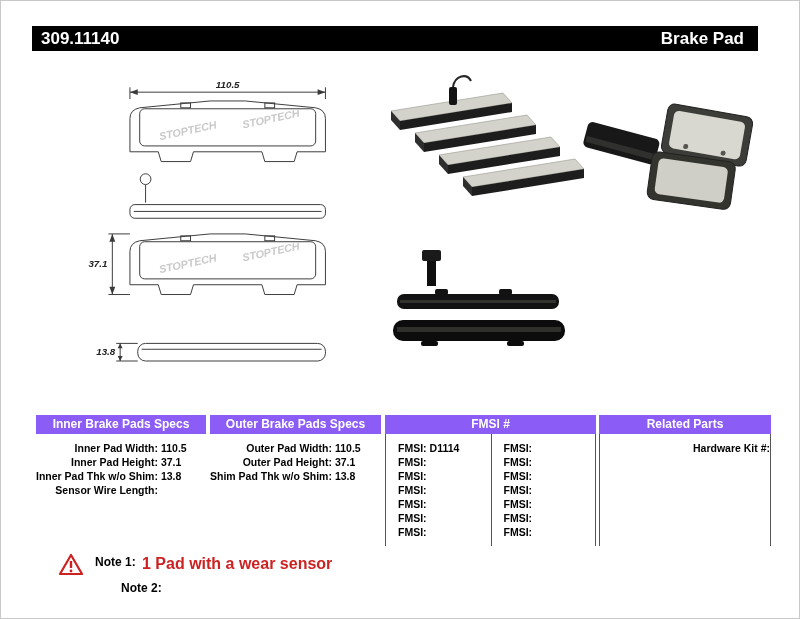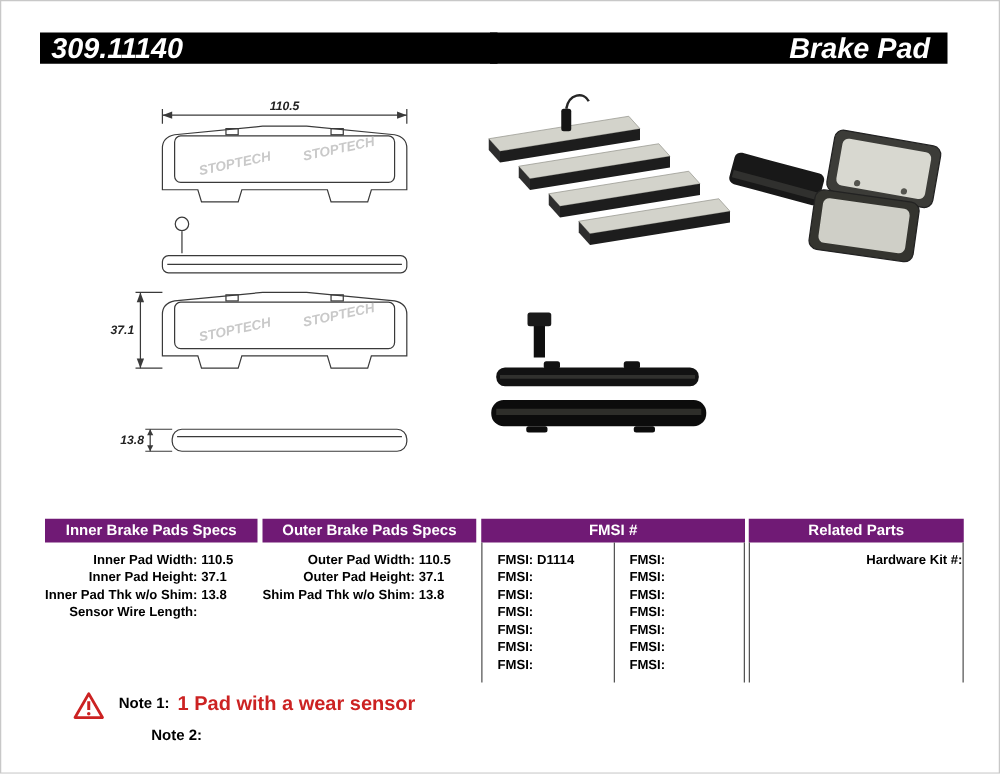--- a/index.html
+++ b/index.html
@@ -4,41 +4,41 @@
 <style>
   * { margin:0; padding:0; box-sizing:border-box; }
   html,body { background:#fff; }
   #page {
     position:relative; width:800px; height:619px; background:#ffffff;
     border:1px solid #c8c8c8; font-family:"Liberation Sans", sans-serif;
     overflow:hidden; color:#000;
   }
   .hbar {
     position:absolute; top:25px; height:25px; background:#000; color:#fff;
-    font-weight:bold; font-size:23px; line-height:25px;font-style:italic;
+    font-weight:bold; font-size:17px; line-height:25px;
   }
   #bar-part  { left:31px;  width:366px; padding-left:9px; }
   #bar-title { left:391px; width:366px; text-align:right; padding-right:14px; }
 
   #drawing { position:absolute; left:82px; top:76px; width:262px; height:306px; }
   #photos  { position:absolute; left:378px; top:72px; width:400px; height:300px; }
 
   #drawing text { font-family:"Liberation Sans", sans-serif; }
   .dim-text { font-size:10px; font-weight:bold; font-style:italic; fill:#222; }
   .wm { font-size:11px; font-weight:bold; font-style:italic; fill:#c9c9c9; text-anchor:middle; }
   .ln { stroke:#3a3a3a; stroke-width:1; fill:none; }
   .arrow { fill:#3a3a3a; }
 
   .col { position:absolute; top:414px; }
   #col-inner   { left:35px;  width:170px; }
   #col-outer   { left:209px; width:171px; }
   #col-fmsi    { left:384px; width:211px; }
   #col-related { left:598px; width:172px; }
   .col-header {
-    background:#701a75; color:#fff; text-align:center; font-weight:bold;
+    background:#8b5cf6; color:#fff; text-align:center; font-weight:bold;
     font-size:12px; height:19px; line-height:19px;
   }
   .col-body { padding-top:7px; }
   .spec-table { width:100%; border-collapse:collapse; }
   .spec-table td { font-size:10.5px; font-weight:bold; line-height:14px; padding:0; color:#000; }
   .spec-table td.lab { text-align:right; white-space:nowrap; width:1%; }
   .spec-table td.val { text-align:left; padding-left:3px; white-space:nowrap; }
   .fmsi-body { display:flex; height:112px; border-left:1px solid #555; border-right:1px solid #555; }
   .fmsi-half { width:50%; padding:7px 0 0 12px; }
   .fmsi-half + .fmsi-half { border-left:1px solid #555; }

